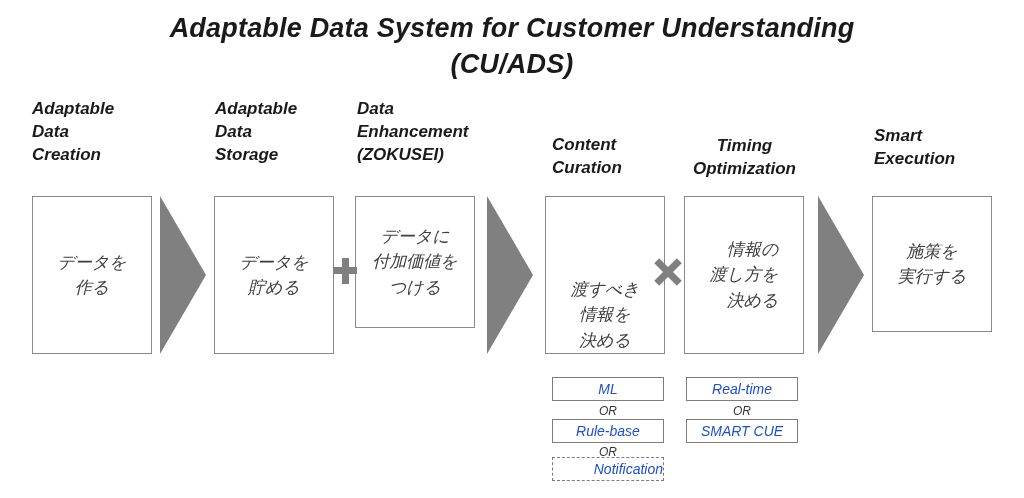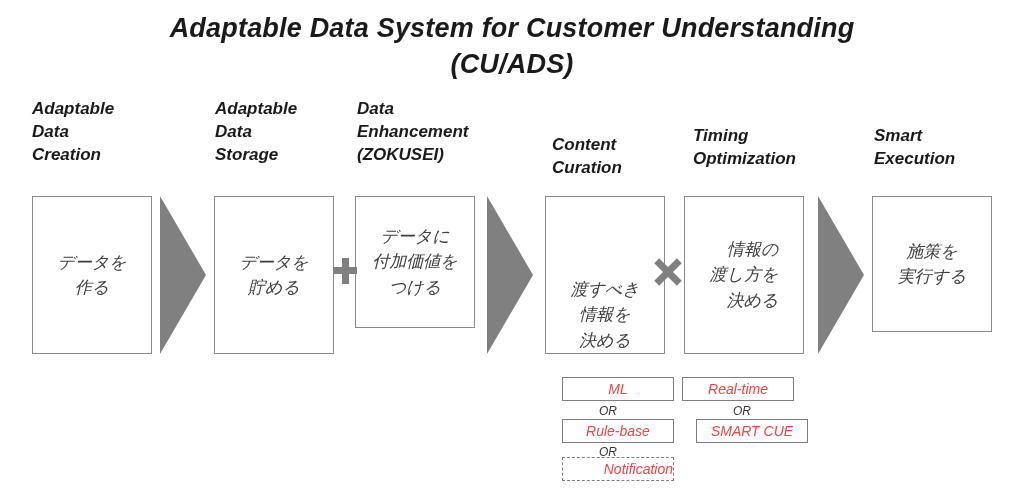--- a/index.html
+++ b/index.html
@@ -70,22 +70,21 @@
   }
   .opt-box {
     position: absolute;
     background: #ffffff;
     border: 1px solid #7d7d7d;
     box-sizing: border-box;
     display: flex;
     align-items: center;
     justify-content: center;
     font-size: 14px;
-    color: #ef4444;
-    margin-left: 10px;
+    color: #1d4ed8;
   }
   .opt-box.dashed {
     border-style: dashed;
     justify-content: flex-end;
   }
   .or-label {
     position: absolute;
     font-size: 12px;
     color: #333333;
     text-align: center;
@@ -114,21 +113,21 @@
   </div>
   <div class="stage-label" style="left:357px; top:98px;">
     <span style="white-space:pre-line;">Data
 Enhancement
 (ZOKUSEI)</span>
   </div>
   <div class="stage-label" style="left:552px; top:125px;margin-top:9px;">
     <span style="white-space:pre-line;">Content
 Curation</span>
   </div>
-  <div class="stage-label" style="left:693px; top:125px;">
+  <div class="stage-label" style="left:693px; top:135px;text-align:center;">
     <span style="white-space:pre-line;">Timing
 Optimization</span>
   </div>
   <div class="stage-label" style="left:874px; top:125px;">
     <span style="white-space:pre-line;">Smart
 Execution</span>
   </div>
 
   <div class="box" style="left:32px; top:196px; width:120px; height:158px;">
     <span class="box-text">データを
@@ -199,21 +198,21 @@
   <div class="opt-box" style="left:552px; top:419px; width:112px; height:24px;">
     <span>Rule-base</span>
   </div>
   <div class="or-label" style="left:548px; top:445px;">
     <span>OR</span>
   </div>
   <div class="opt-box dashed" style="left:552px; top:457px; width:112px; height:24px;">
     <span>Notification</span>
   </div>
 
-  <div class="opt-box" style="left:672px; top:377px; width:112px; height:24px;">
+  <div class="opt-box" style="left:686px; top:377px; width:112px; height:24px;">
     <span>Real-time</span>
   </div>
   <div class="or-label" style="left:682px; top:404px;">
     <span>OR</span>
   </div>
   <div class="opt-box" style="left:686px; top:419px; width:112px; height:24px;">
     <span>SMART CUE</span>
   </div>
 
 </div>

